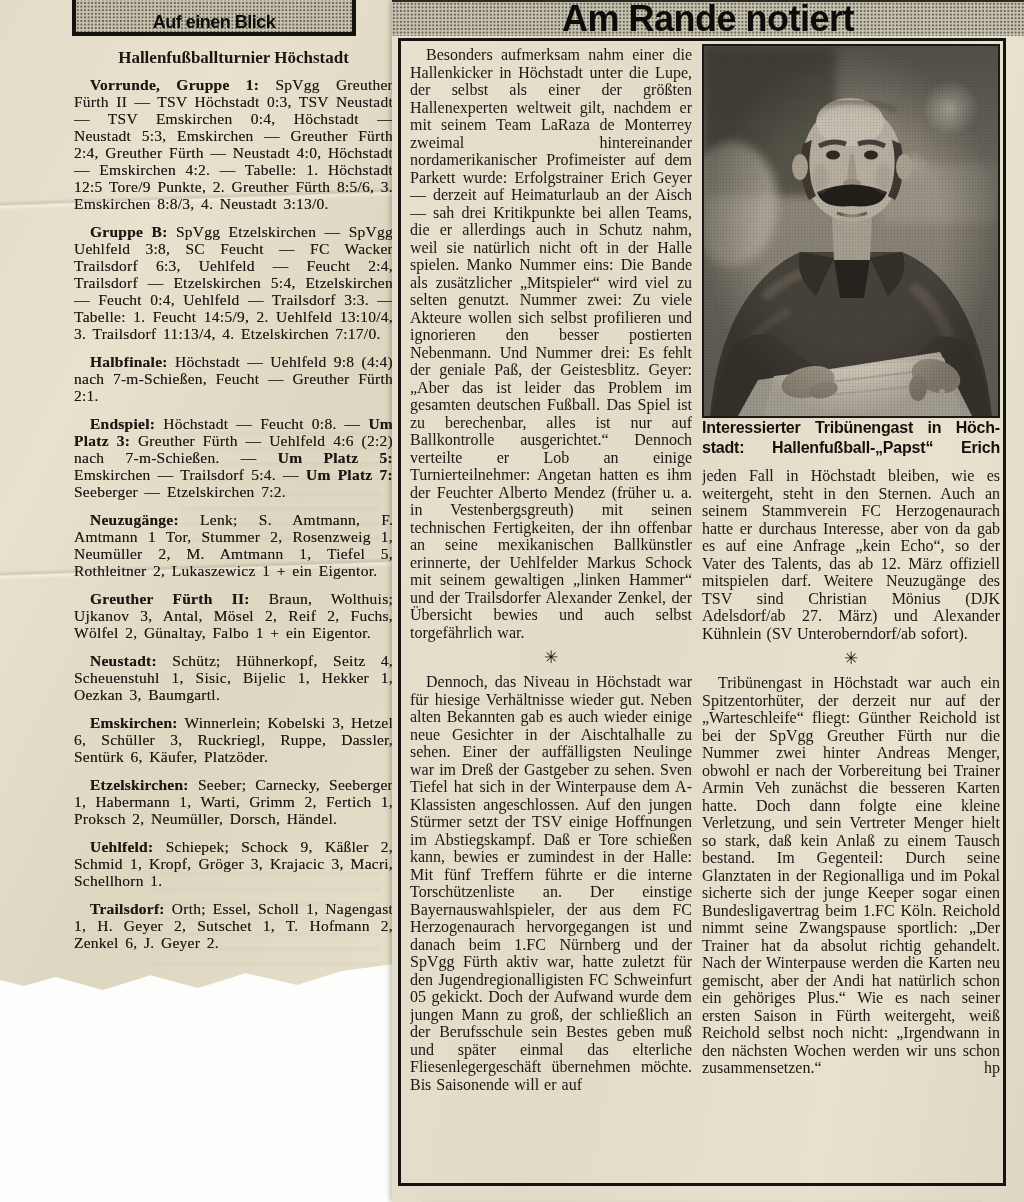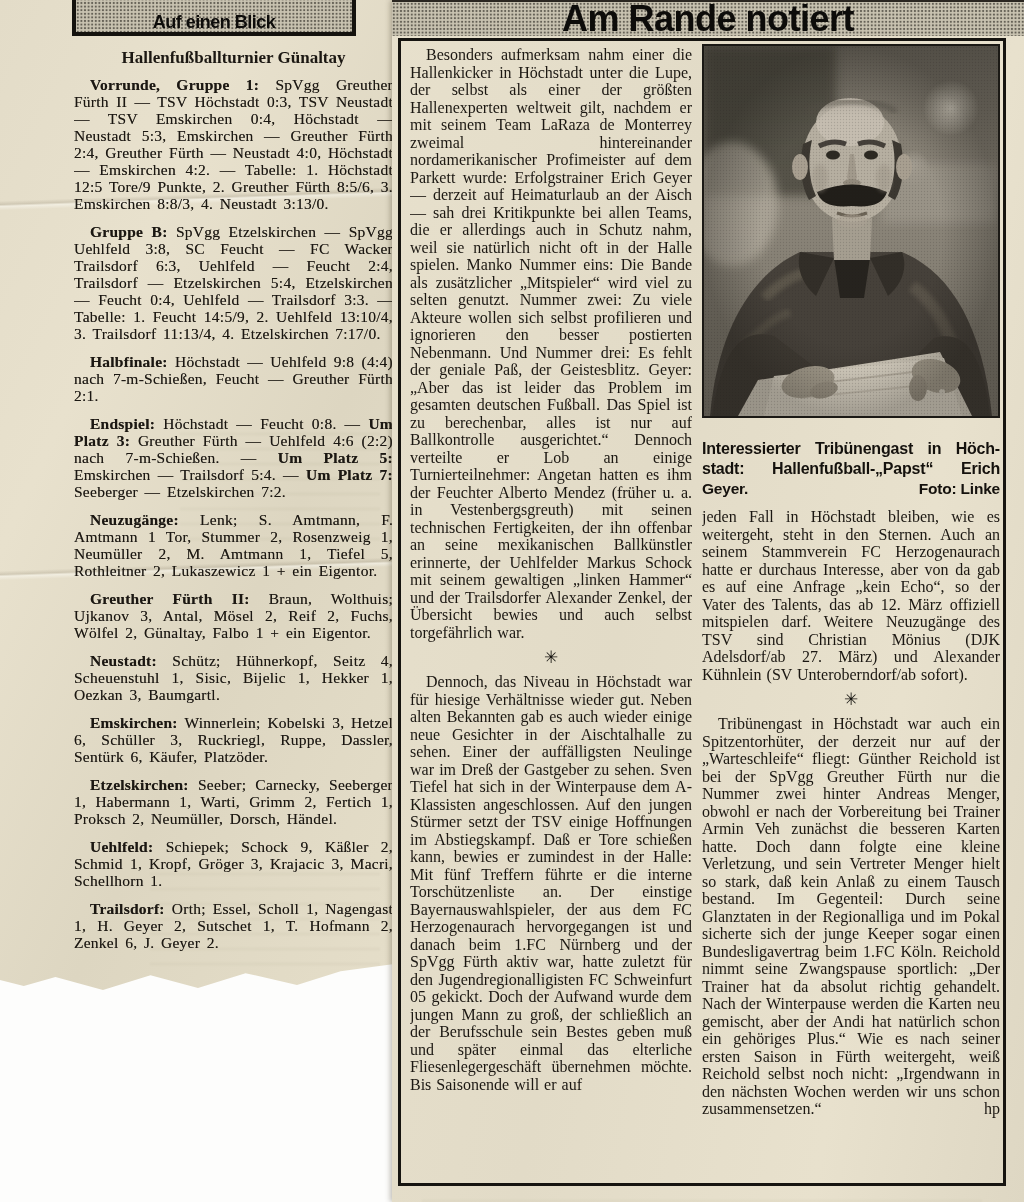--- a/index.html
+++ b/index.html
@@ -53,42 +53,42 @@
   .art-para{font-size:16px;line-height:17.5px;text-align:justify;margin:0 0 5px;
     text-indent:16px;word-spacing:1px;}
   #col2-paras .art-para:first-child{text-indent:0;}
   .star-sep{text-align:center;font-family:"DejaVu Sans",sans-serif;font-size:17px;
     line-height:22px;margin:5px 0;color:#14120e;}
   .byline{float:right;font-weight:normal;margin-left:12px;}
 
   
   #photo{width:294px;height:370px;border:2px solid #1b1915;box-sizing:content-box;
     display:block;background:#857f73;}
-  #caption{margin-top:21px;margin-bottom:9px;font-family:"Liberation Sans",sans-serif;
+  #caption{margin-top:0;margin-bottom:9px;font-family:"Liberation Sans",sans-serif;
     font-weight:bold;font-size:15.5px;line-height:20px;color:#14110d;letter-spacing:-.2px;}
   .cap-line{text-align:justify;text-align-last:justify;}
   .cap-last{display:flex;justify-content:space-between;}
 </style>
 </head>
 <body>
 
 <div id="scan">
 
   <div id="left-paper">
     <div class="crease" style="top:185px;"></div>
     <div class="crease" style="top:555px;"></div>
     <div class="ghost" style="left:180px;top:430px;width:200px;height:110px;"></div>
     <div class="ghost" style="left:150px;top:860px;width:230px;height:105px;"></div>
 
     <div id="left-header-box" class="halftone">
       <span class="hdr">Auf einen Blick</span>
     </div>
 
     <div id="left-col">
-      <div id="left-subhead">Hallenfußballturnier Günaltay</div>
+      <div id="left-subhead">Hallenfußballturnier Höchstadt</div>
       <div id="left-paras">
           <p class="lc-para"><b class="lead">Vorrunde, Gruppe 1: </b>SpVgg Greuther Fürth II — TSV Höchstadt 0:3, TSV Neustadt — TSV Emskirchen 0:4, Höchstadt — Neustadt 5:3, Emskirchen — Greuther Fürth 2:4, Greuther Fürth — Neustadt 4:0, Höchstadt — Emskirchen 4:2. — Tabelle: 1. Höchstadt 12:5 Tore/9 Punkte, 2. Greuther Fürth 8:5/6, 3. Emskirchen 8:8/3, 4. Neustadt 3:13/0.</p>
           <p class="lc-para"><b class="lead">Gruppe B: </b>SpVgg Etzelskirchen — SpVgg Uehlfeld 3:8, SC Feucht — FC Wacker Trailsdorf 6:3, Uehlfeld — Feucht 2:4, Trailsdorf — Etzelskirchen 5:4, Etzelskirchen — Feucht 0:4, Uehlfeld — Trailsdorf 3:3. — Tabelle: 1. Feucht 14:5/9, 2. Uehlfeld 13:10/4, 3. Trailsdorf 11:13/4, 4. Etzelskirchen 7:17/0.</p>
           <p class="lc-para"><b class="lead">Halbfinale: </b>Höchstadt — Uehlfeld 9:8 (4:4) nach 7-m-Schießen, Feucht — Greuther Fürth 2:1.</p>
           <p class="lc-para"><b class="lead">Endspiel:</b><span> Höchstadt — Feucht 0:8. — </span><b class="lead">Um Platz 3:</b><span> Greuther Fürth — Uehlfeld 4:6 (2:2) nach 7-m-Schießen. — </span><b class="lead">Um Platz 5:</b><span> Emskirchen — Trailsdorf 5:4. — </span><b class="lead">Um Platz 7:</b><span> Seeberger — Etzelskirchen 7:2.</span></p>
           <p class="lc-para"><b class="lead">Neuzugänge: </b>Lenk; S. Amtmann, F. Amtmann 1 Tor, Stummer 2, Rosenzweig 1, Neumüller 2, M. Amtmann 1, Tiefel 5, Rothleitner 2, Lukaszewicz 1 + ein Eigentor.</p>
           <p class="lc-para"><b class="lead">Greuther Fürth II: </b>Braun, Wolthuis; Ujkanov 3, Antal, Mösel 2, Reif 2, Fuchs, Wölfel 2, Günaltay, Falbo 1 + ein Eigentor.</p>
           <p class="lc-para"><b class="lead">Neustadt: </b>Schütz; Hühnerkopf, Seitz 4, Scheuenstuhl 1, Sisic, Bijelic 1, Hekker 1, Oezkan 3, Baumgartl.</p>
           <p class="lc-para"><b class="lead">Emskirchen: </b>Winnerlein; Kobelski 3, Hetzel 6, Schüller 3, Ruckriegl, Ruppe, Dassler, Sentürk 6, Käufer, Platzöder.</p>
           <p class="lc-para"><b class="lead">Etzelskirchen: </b>Seeber; Carnecky, Seeberger 1, Habermann 1, Warti, Grimm 2, Fertich 1, Proksch 2, Neumüller, Dorsch, Händel.</p>
@@ -187,24 +187,20 @@
         <ellipse cx="232" cy="330" rx="25" ry="16" fill="#a79f8f" transform="rotate(18 232 330)"></ellipse>
         <ellipse cx="214" cy="342" rx="9" ry="13" fill="#9d9586"></ellipse>
         <circle cx="238" cy="346" r="3" fill="#d8d2c4"></circle>
         <rect width="294" height="370" fill="url(#ht)"></rect>
         <rect width="294" height="370" fill="url(#vig)"></rect>
       </svg>
 
       <div id="caption">
         <div class="cap-line">Interessierter Tribünengast in Höch-</div>
         <div class="cap-line">stadt: Hallenfußball-„Papst“ Erich</div>
-        <div class="cap-last">
-          <span>Geyer.</span>
-          <span>Foto: Linke</span>
-        </div>
       </div>
 
       <div id="col2-paras">
           <p class="art-para">jeden Fall in Höchstadt bleiben, wie es weitergeht, steht in den Sternen. Auch an seinem Stammverein FC Herzogenaurach hatte er durchaus Interesse, aber von da gab es auf eine Anfrage „kein Echo“, so der Vater des Talents, das ab 12. März offiziell mitspielen darf. Weitere Neuzugänge des TSV sind Christian Mönius (DJK Adelsdorf/ab 27. März) und Alexander Kühnlein (SV Unteroberndorf/ab sofort).</p>
           <div class="star-sep">✳</div>
           <p class="art-para">Tribünengast in Höchstadt war auch ein Spitzentorhüter, der derzeit nur auf der „Warteschleife“ fliegt: Günther Reichold ist bei der SpVgg Greuther Fürth nur die Nummer zwei hinter Andreas Menger, obwohl er nach der Vorbereitung bei Trainer Armin Veh zunächst die besseren Karten hatte. Doch dann folgte eine kleine Verletzung, und sein Vertreter Menger hielt so stark, daß kein Anlaß zu einem Tausch bestand. Im Gegenteil: Durch seine Glanztaten in der Regionalliga und im Pokal sicherte sich der junge Keeper sogar einen Bundesligavertrag beim 1.FC Köln. Reichold nimmt seine Zwangspause sportlich: „Der Trainer hat da absolut richtig gehandelt. Nach der Winterpause werden die Karten neu gemischt, aber der Andi hat natürlich schon ein gehöriges Plus.“ Wie es nach seiner ersten Saison in Fürth weitergeht, weiß Reichold selbst noch nicht: „Irgendwann in den nächsten Wochen werden wir uns schon zusammensetzen.“<span class="byline">hp</span></p>
         </div>
     </div>
 
     <div class="ghost" style="left:30px;top:1188px;width:560px;height:14px;"></div>

